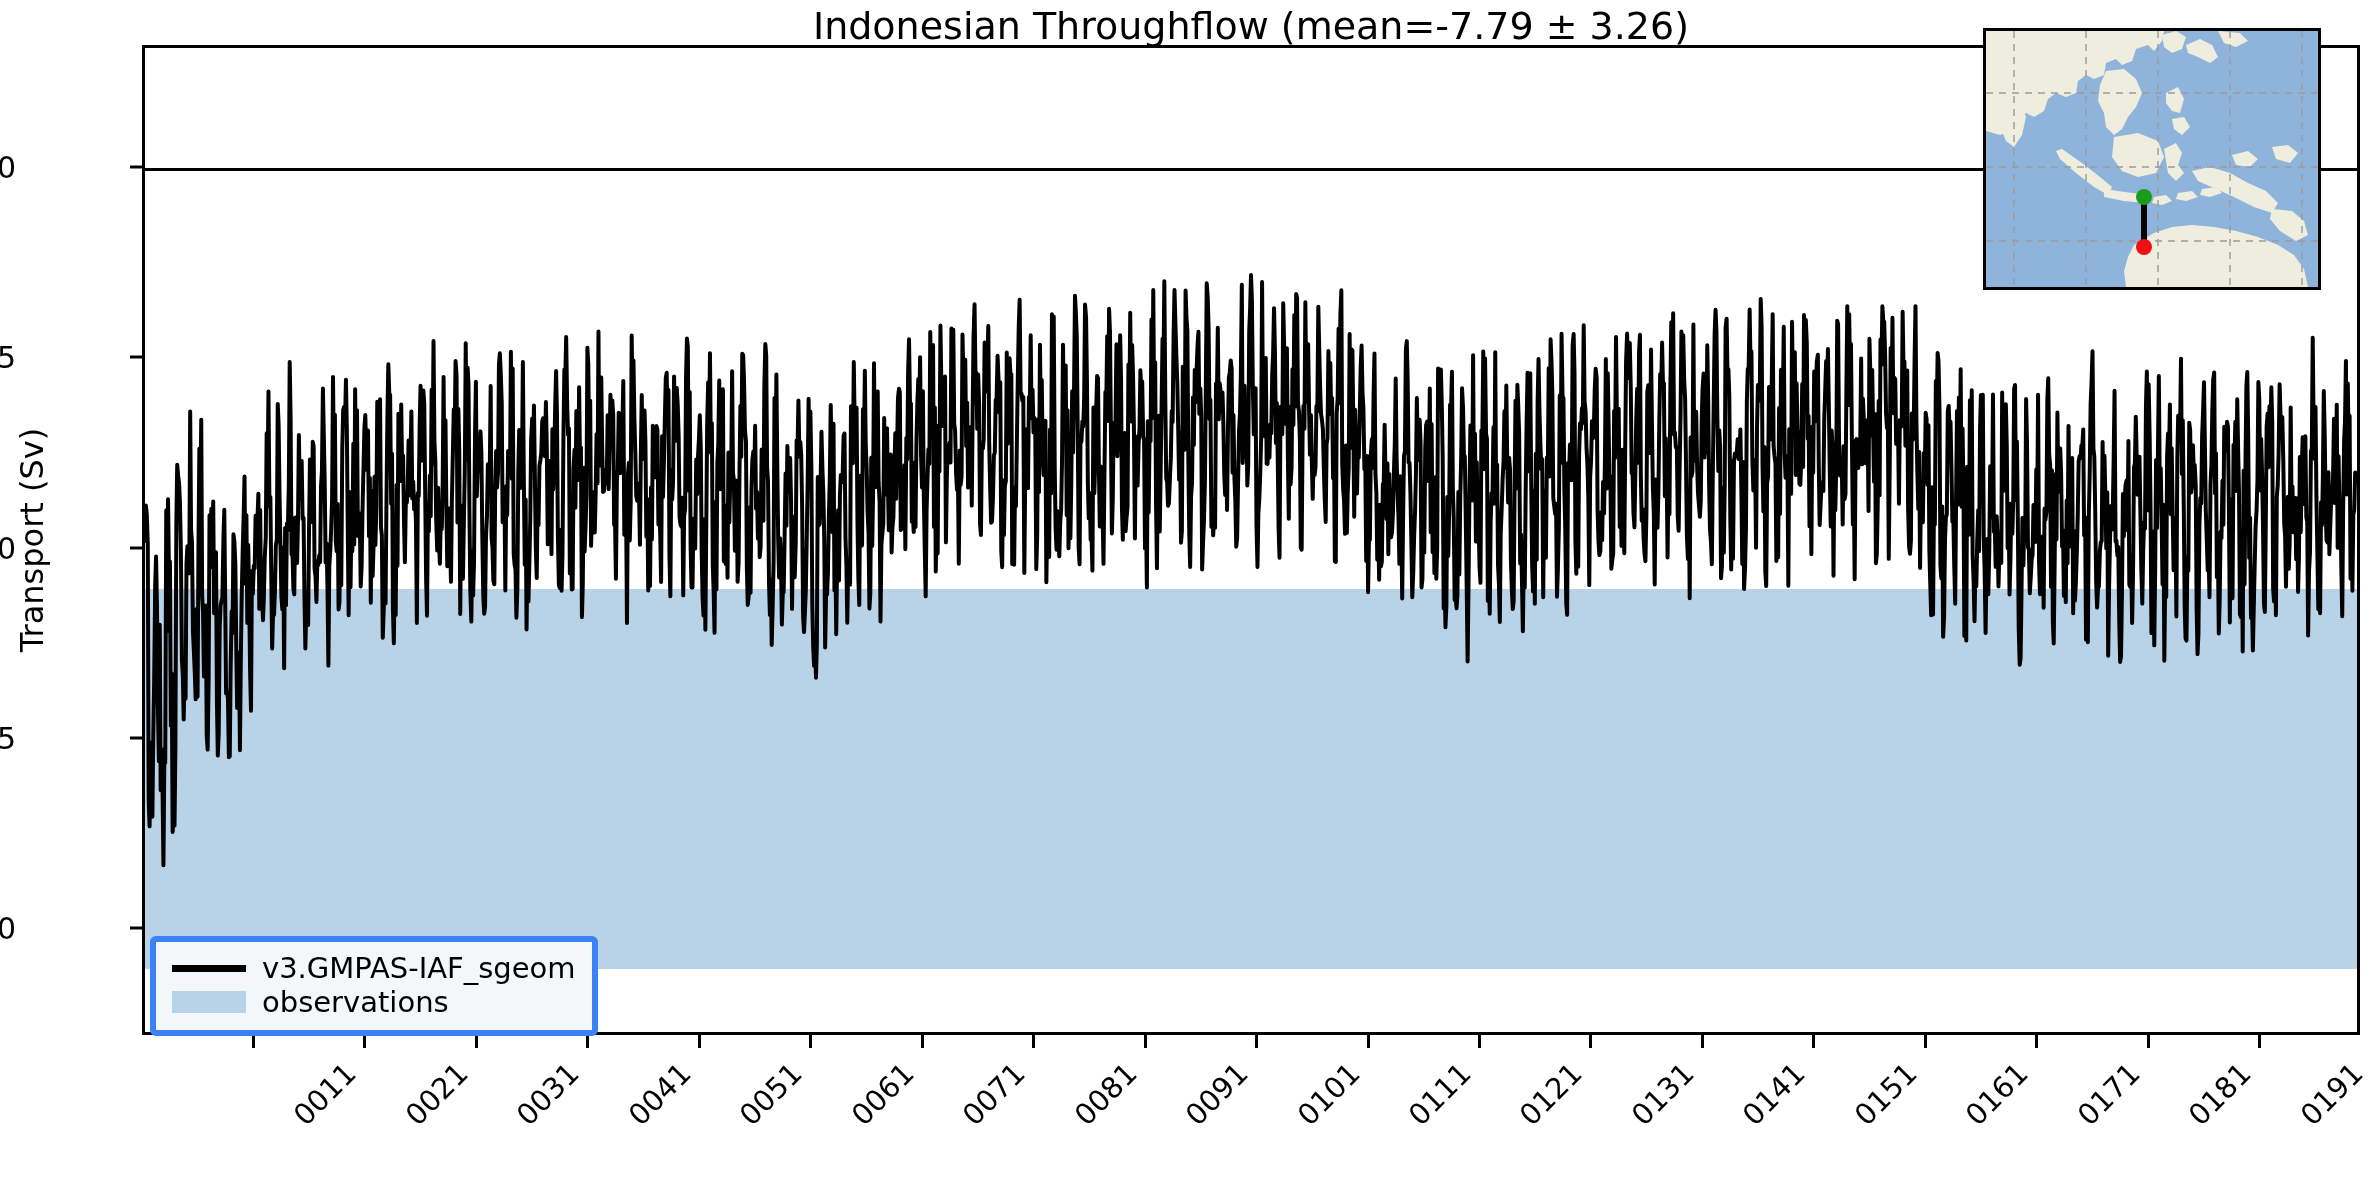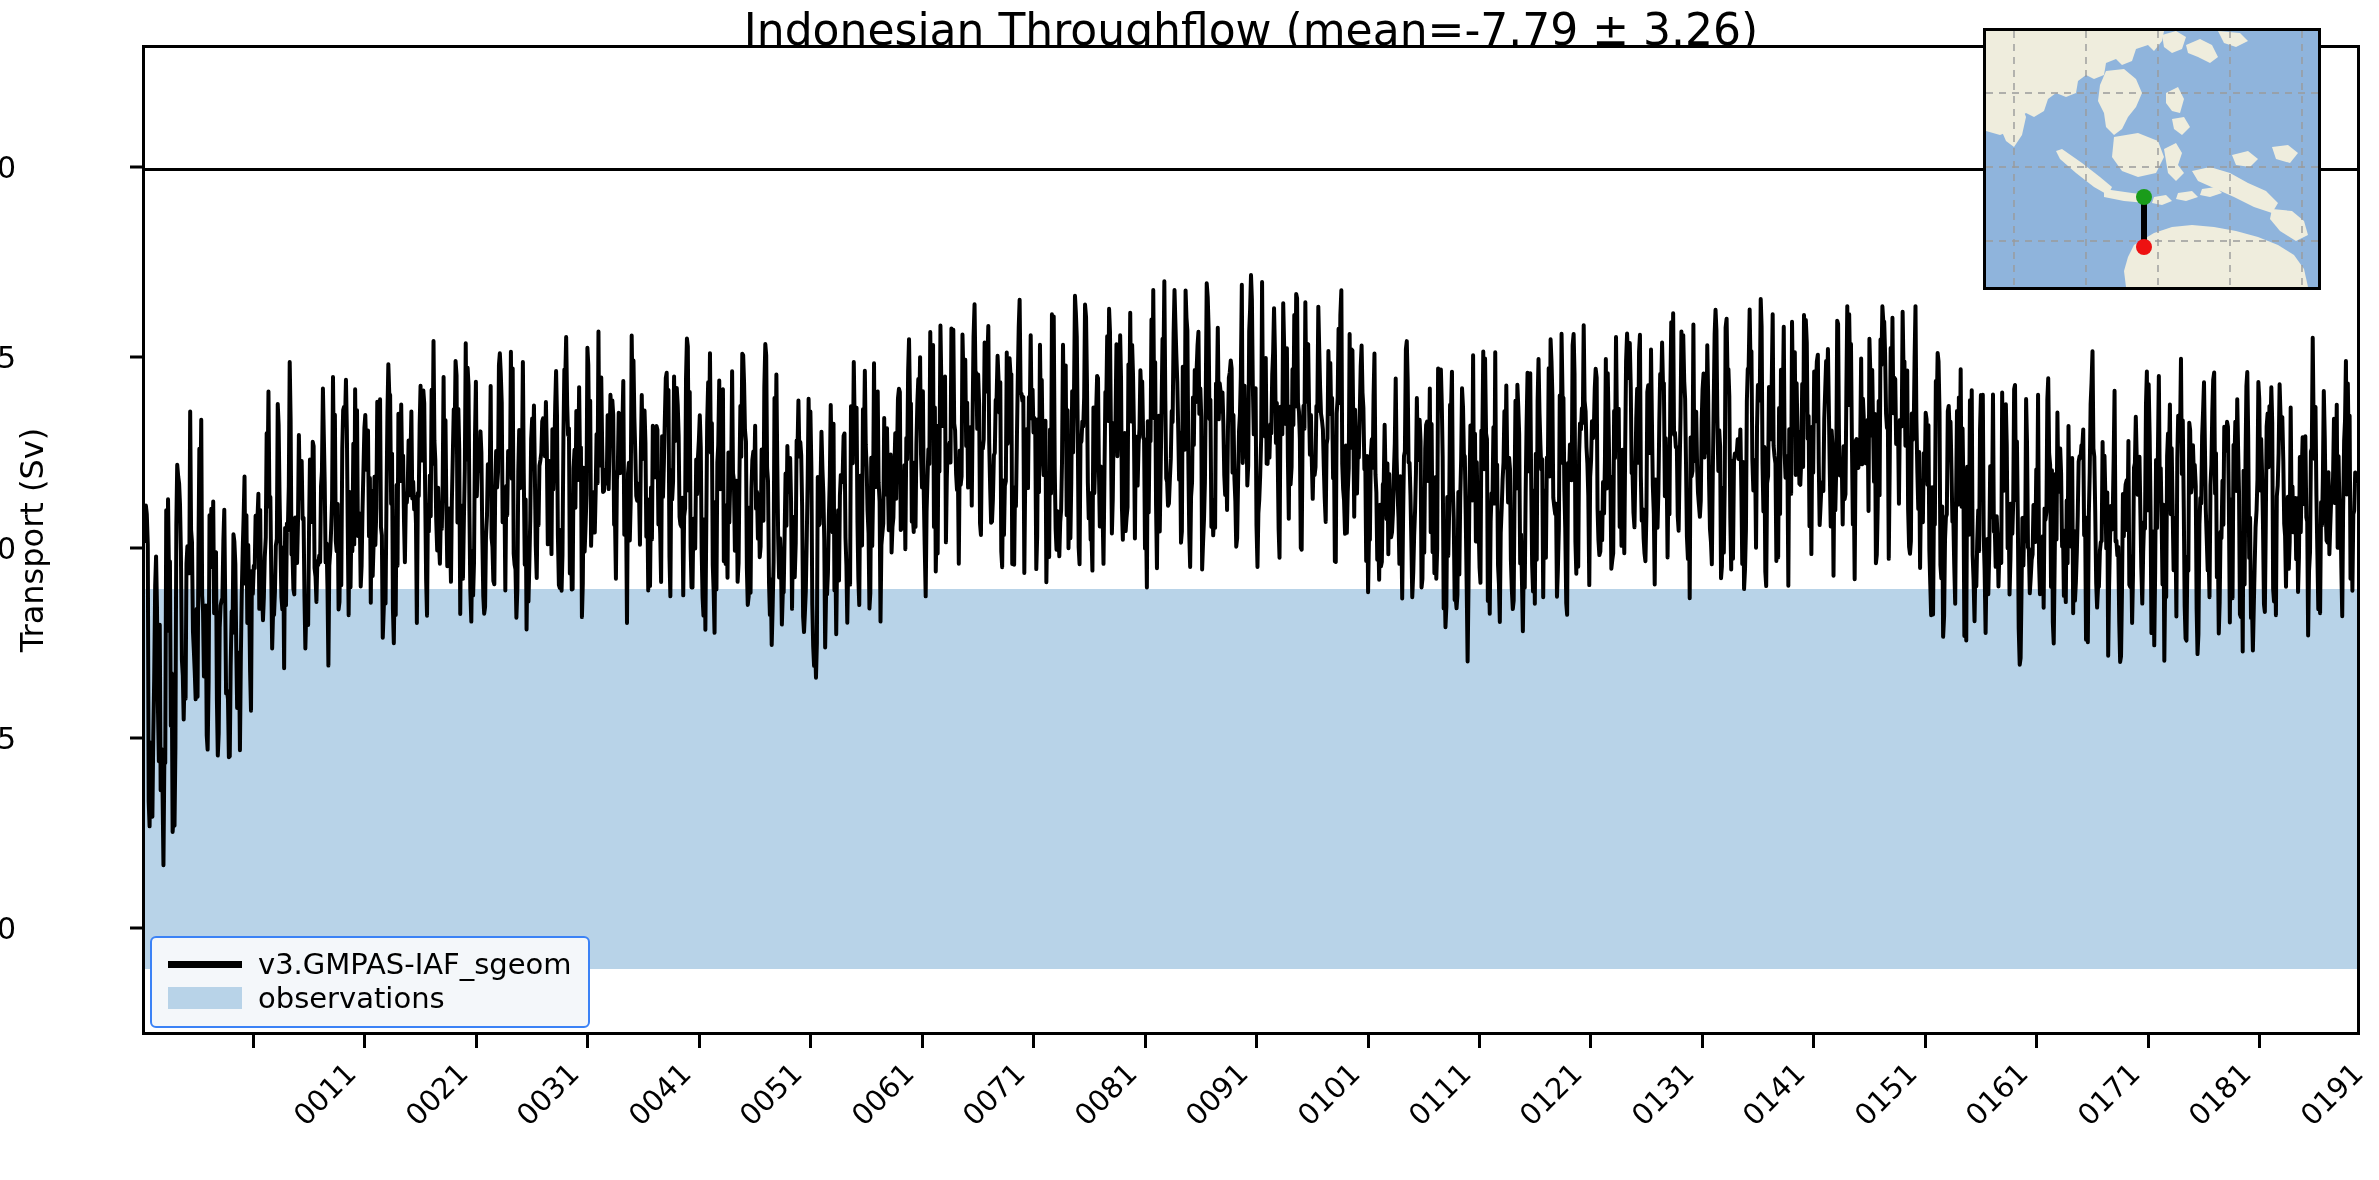--- a/index.html
+++ b/index.html
@@ -23,21 +23,21 @@
     background: #ffffff;
   }
 
   
   #chart-title {
     position: absolute;
     left: 142px;
     top: 4px;
     width: 2218px;
     text-align: center;
-    font-size: 44px;
+    font-size: 38px;
     color: #000000;
     letter-spacing: 0px;
     white-space: nowrap;
   }
 
   
   #plot-area {
     position: absolute;
     left: 142px;
     top: 45px;
@@ -129,21 +129,21 @@
     color: #000000;
     white-space: nowrap;
   }
 
   
   #legend {
     position: absolute;
     left: 150px;
     top: 936px;
     background: #f4f7fa;
-    border: 2px solid #3b82f6;
+    border: 6px solid #3b82f6;
     border-radius: 6px;
     padding: 9px 16px 11px 16px;
     box-sizing: border-box;
   }
   .legend-row {
     display: flex;
     align-items: center;
     height: 34px;
   }
   .legend-swatch-line {

